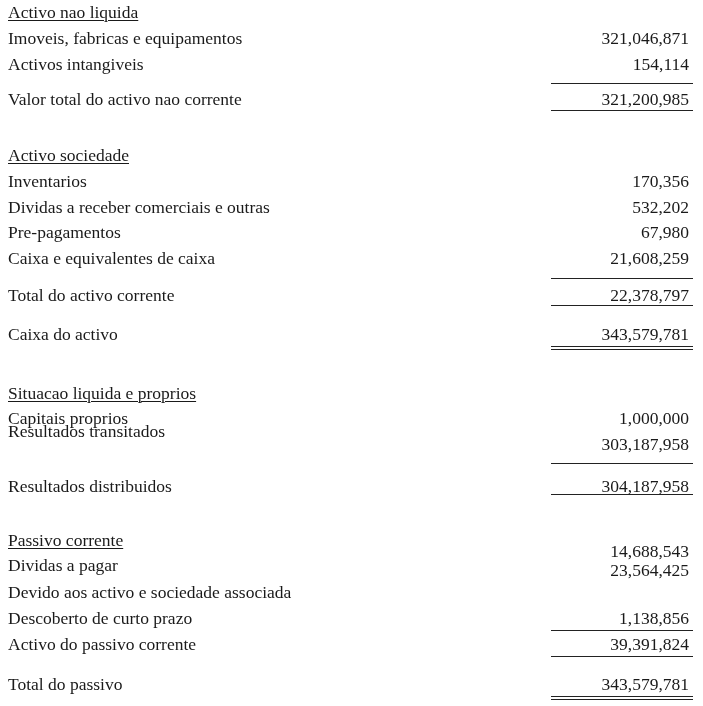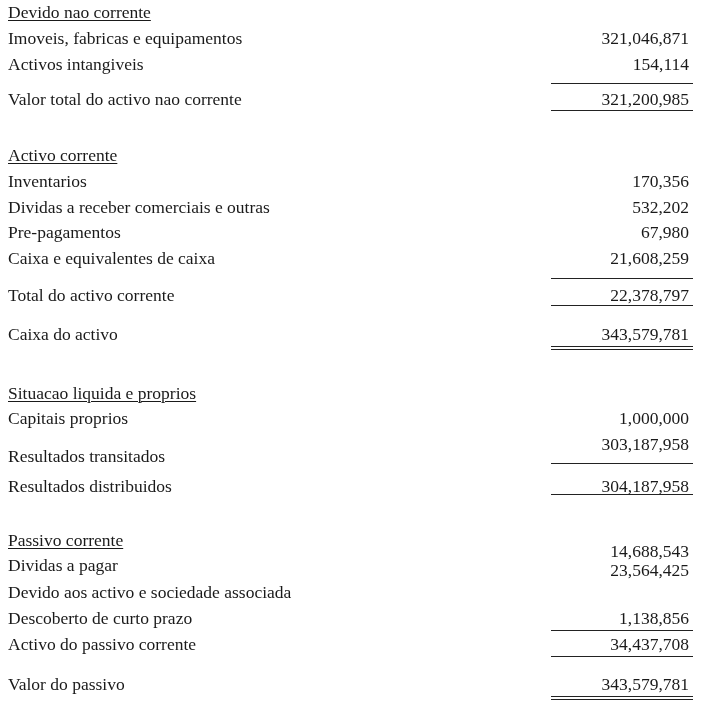--- a/index.html
+++ b/index.html
@@ -43,34 +43,34 @@
     }
     .rule.double {
       height: 2px;
       border-top: 1.5px solid #222;
       border-bottom: 1.5px solid #222;
     }
   </style>
 </head>
 <body>
 
-<div class="line heading" style="top:2px">Devido nao corrente</div>
+<div class="line heading" style="top:2px">Activo nao liquida</div>
 
 <div class="line" style="top:28px">Imoveis, fabricas e equipamentos</div>
 <div class="num" style="top:28px">321,046,871</div>
 
 <div class="line" style="top:54px">Activos intangiveis</div>
 <div class="num" style="top:54px">154,114</div>
 
 <div class="rule" style="top:83px"></div>
 <div class="line" style="top:89px">Valor total do activo nao corrente</div>
 <div class="num" style="top:89px">321,200,985</div>
 <div class="rule" style="top:110px"></div>
 
-<div class="line heading" style="top:145px">Activo corrente</div>
+<div class="line heading" style="top:145px">Activo sociedade</div>
 
 <div class="line" style="top:171px">Inventarios</div>
 <div class="num" style="top:171px">170,356</div>
 
 <div class="line" style="top:197px">Dividas a receber comerciais e outras</div>
 <div class="num" style="top:197px">532,202</div>
 
 <div class="line" style="top:222px">Pre-pagamentos</div>
 <div class="num" style="top:222px">67,980</div>
 
@@ -84,39 +84,39 @@
 
 <div class="line" style="top:324px">Caixa do activo</div>
 <div class="num" style="top:324px">343,579,781</div>
 <div class="rule double" style="top:346px"></div>
 
 <div class="line heading" style="top:383px">Situacao liquida e proprios</div>
 
 <div class="line" style="top:408px">Capitais proprios</div>
 <div class="num" style="top:408px">1,000,000</div>
 
-<div class="line" style="top:446px">Resultados transitados</div>
+<div class="line" style="top:421px">Resultados transitados</div>
 <div class="num" style="top:434px">303,187,958</div>
 
 <div class="rule" style="top:463px"></div>
 <div class="line" style="top:476px">Resultados distribuidos</div>
 <div class="num" style="top:476px">304,187,958</div>
 <div class="rule" style="top:494px"></div>
 
 <div class="line heading" style="top:530px">Passivo corrente</div>
 
 <div class="line" style="top:555px">Dividas a pagar</div>
 <div class="num" style="top:541px">14,688,543</div>
 
 <div class="line" style="top:582px">Devido aos activo e sociedade associada</div>
 <div class="num" style="top:560px">23,564,425</div>
 
 <div class="line" style="top:608px">Descoberto de curto prazo</div>
 <div class="num" style="top:608px">1,138,856</div>
 
 <div class="rule" style="top:630px"></div>
 <div class="line" style="top:634px">Activo do passivo corrente</div>
-<div class="num" style="top:634px">34,437,708</div>
+<div class="num" style="top:634px">39,391,824</div>
 <div class="rule" style="top:656px"></div>
 
-<div class="line" style="top:674px">Valor do passivo</div>
+<div class="line" style="top:674px">Total do passivo</div>
 <div class="num" style="top:674px">343,579,781</div>
 <div class="rule double" style="top:696px"></div>
 
 </body></html>

